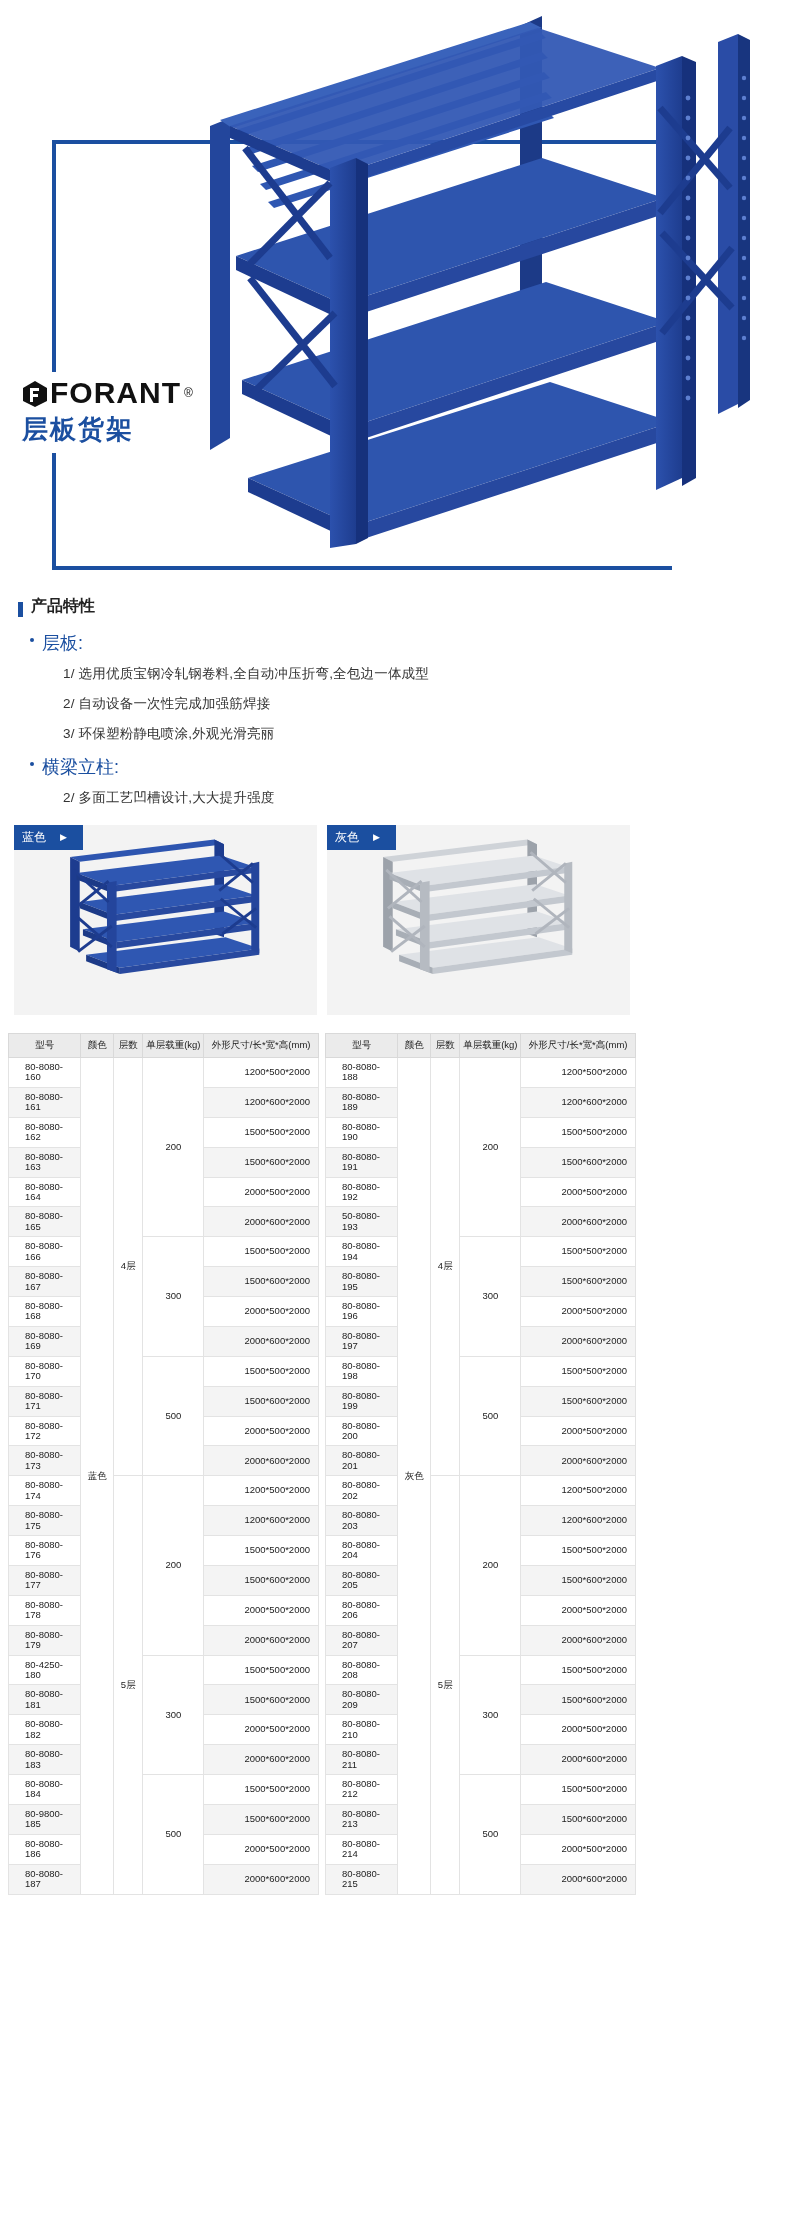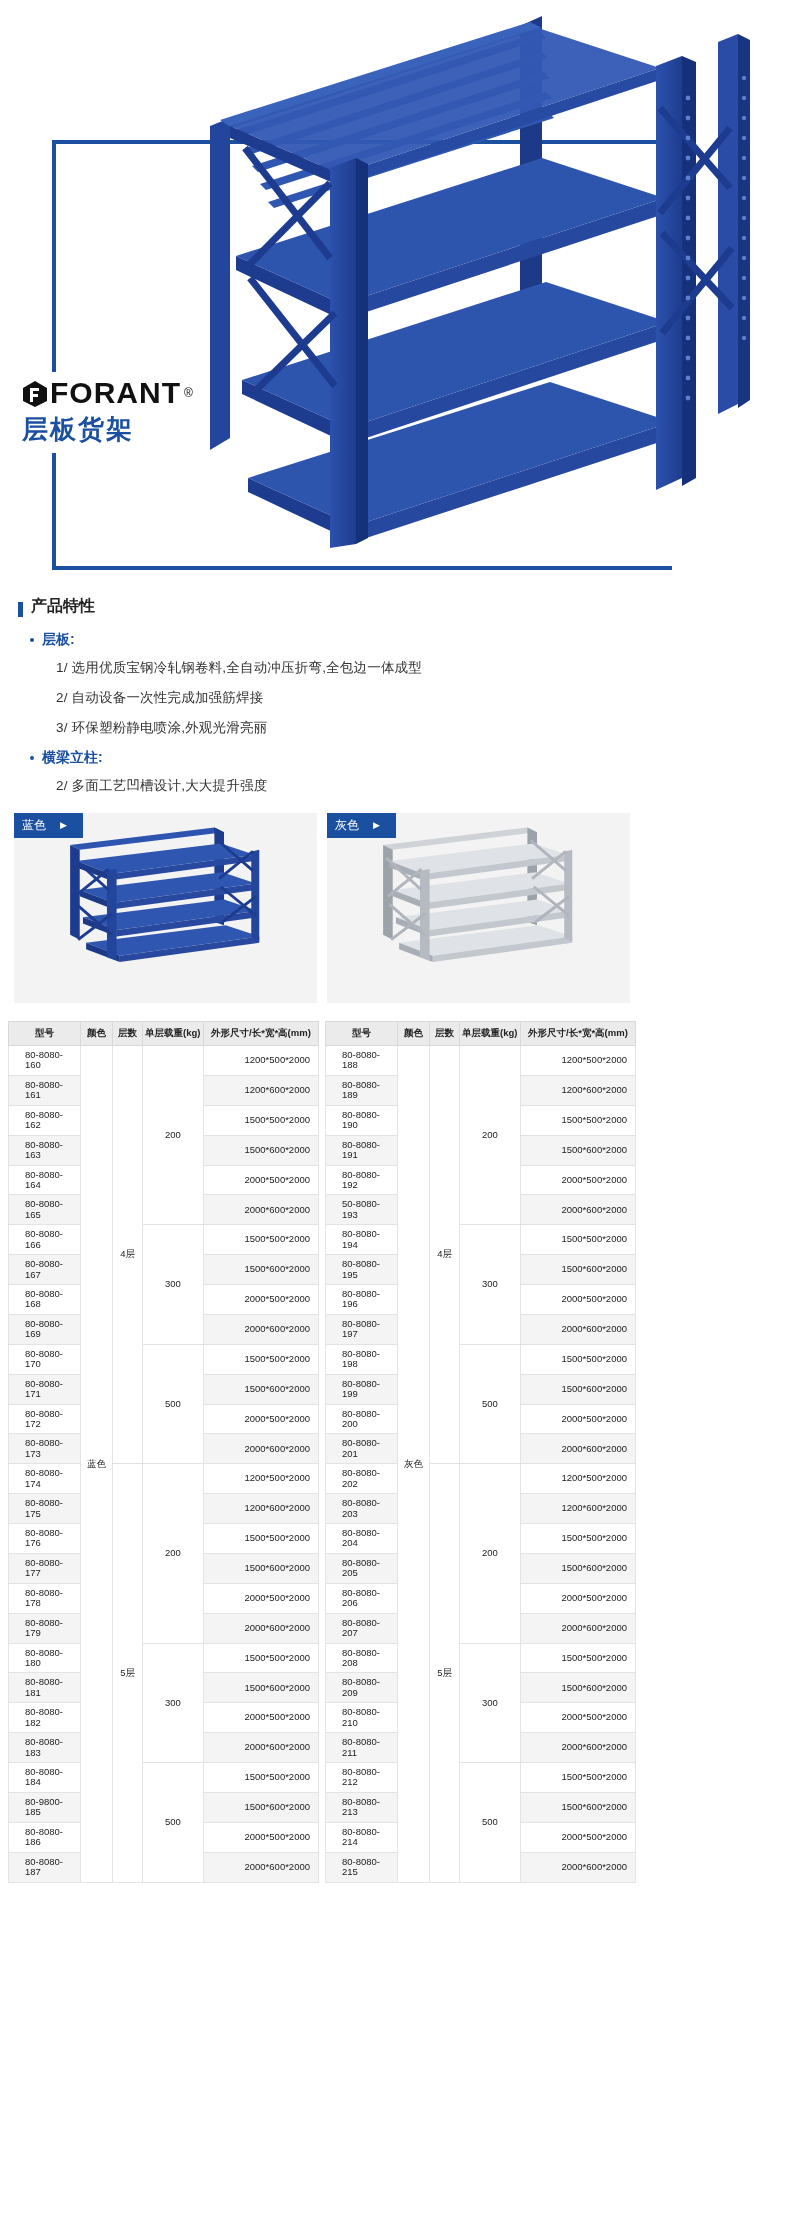--- a/index.html
+++ b/index.html
@@ -106,39 +106,39 @@
     display:inline-block;
     width:5px; height:15px;
     background:#1b4fa0;
     margin-right:8px;
   }
   .grp{
     margin-left: 12px;
     margin-bottom: 8px;
   }
   .grp-title{
-    font-size: 14px;
-    font-weight: bold;
+    font-size: 18px;
+    font-weight: normal;
     color:#1b4fa0;
     margin-bottom: 10px;
     position:relative;
     padding-left: 12px;
   }
   .grp-title:before{
     content:"";
     position:absolute;
     left:0; top:7px;
     width:4px; height:4px;
     background:#1b4fa0;
     border-radius:50%;
   }
   .grp-item{
     font-size: 13.5px;
     color:#333;
-    margin: 0 0 12px 26px;
+    margin: 0 0 12px 33px;
     letter-spacing: .2px;
   }
 
   
   .colors{
     display:flex;
     gap: 10px;
     padding: 6px 14px 10px 14px;
   }
   .color-card{
@@ -171,21 +171,21 @@
     padding: 8px 8px 14px 8px;
   }
   table.spec{
     border-collapse: collapse;
     width: 392px;
     font-size: 9.5px;
     color:#222;
   }
   table.spec th{
     background:#ebebeb;
-    font-weight: bold;
+    font-weight: normal;
     border:1px solid #d9d9d9;
     padding: 5px 2px;
     text-align:center;
     font-size: 9.5px;
     white-space: nowrap;
   }
   table.spec td{
     border:1px solid #e3e3e3;
     padding: 4px 3px;
     text-align:center;
@@ -520,21 +520,21 @@
           </tr>
           <tr>
             <td class="model">80-8080-178</td>
             <td class="dim">2000*500*2000</td>
           </tr>
           <tr class="alt">
             <td class="model">80-8080-179</td>
             <td class="dim">2000*600*2000</td>
           </tr>
           <tr>
-            <td class="model">80-8080-180</td>
+            <td class="model">80-4250-180</td>
             <td class="load merged" rowspan="4">300</td>
             <td class="dim">1500*500*2000</td>
           </tr>
           <tr class="alt">
             <td class="model">80-8080-181</td>
             <td class="dim">1500*600*2000</td>
           </tr>
           <tr>
             <td class="model">80-8080-182</td>
             <td class="dim">2000*500*2000</td>

